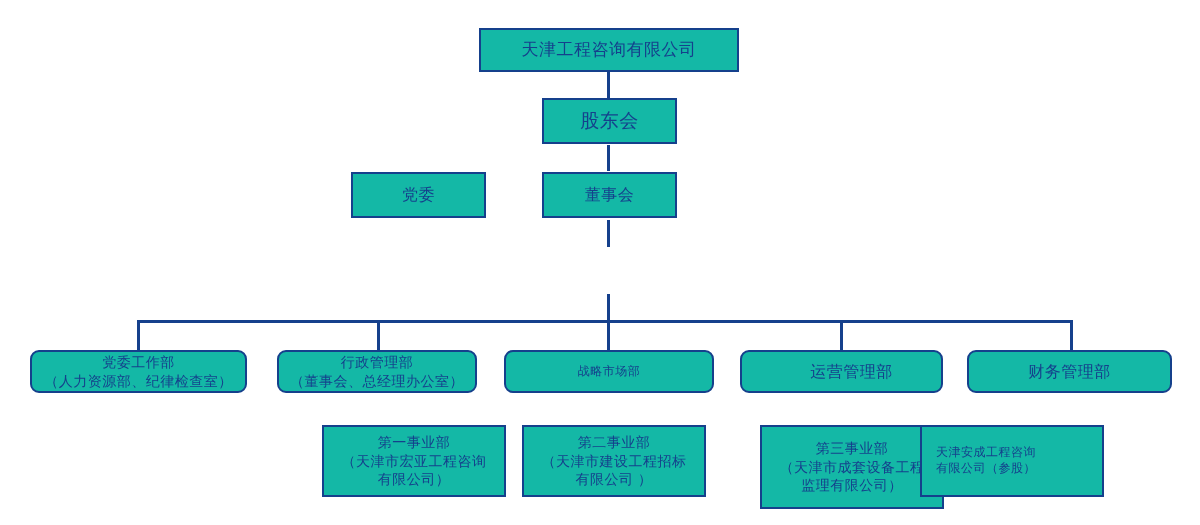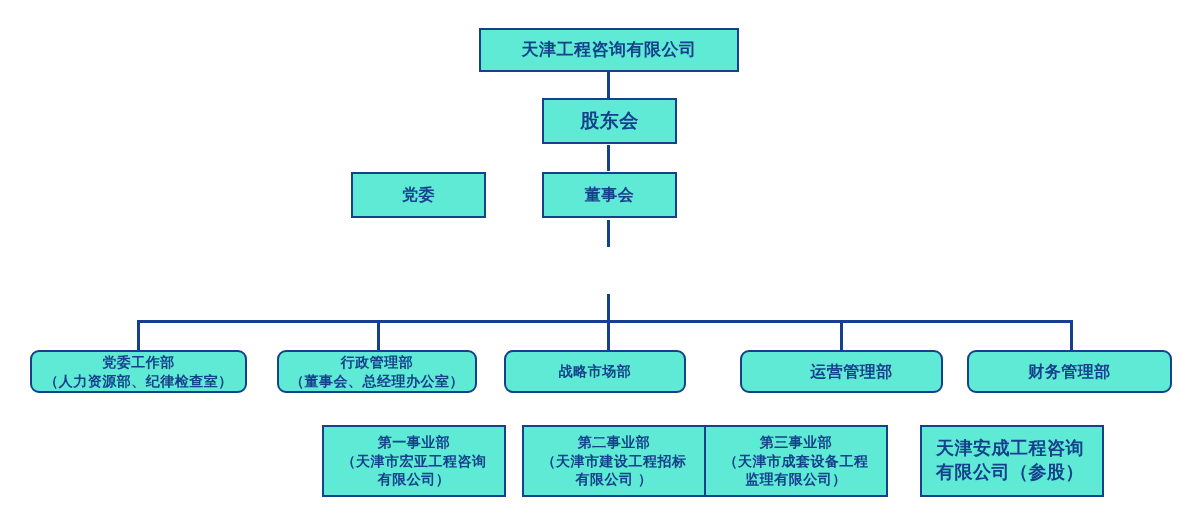--- a/index.html
+++ b/index.html
@@ -18,23 +18,23 @@
     position: absolute;
     left: 0;
     top: 0;
     width: 1200px;
     height: 525px;
   }
   .node {
     position: absolute;
     box-sizing: border-box;
     border: 2px solid #15408c;
-    background: #5eead4;
+    background: #14b8a6;
     color: #15408c;
-    font-weight: bold;
+    font-weight: normal;
     display: flex;
     align-items: center;
     justify-content: center;
     text-align: center;
     line-height: 1.32;
     letter-spacing: 0.5px;
     z-index: 2;
   }
   .node.rounded {
     border-radius: 9px;
@@ -94,43 +94,43 @@
 
 
   <div class="node rounded" style="left:30px; top:350px; width:217px; height:43px; font-size:14px;">
     <span class="node-label">党委工作部
 （人力资源部、纪律检查室）</span>
   </div>
   <div class="node rounded" style="left:277px; top:350px; width:200px; height:43px; font-size:14px;">
     <span class="node-label">行政管理部
 （董事会、总经理办公室）</span>
   </div>
-  <div class="node rounded" style="left:504px; top:350px; width:182px; height:43px; font-size:14px;">
+  <div class="node rounded" style="left:504px; top:350px; width:210px; height:43px; font-size:12px;">
     <span class="node-label">战略市场部</span>
   </div>
   <div class="node rounded" style="left:740px; top:350px; width:203px; height:43px; font-size:16px;padding-left:20px;">
     <span class="node-label">运营管理部</span>
   </div>
   <div class="node rounded" style="left:967px; top:350px; width:205px; height:43px; font-size:16px;">
     <span class="node-label">财务管理部</span>
   </div>
 
   <div class="node" style="left:322px; top:425px; width:184px; height:72px; font-size:14px;">
     <span class="node-label">第一事业部
 （天津市宏亚工程咨询
 有限公司）</span>
   </div>
   <div class="node" style="left:522px; top:425px; width:184px; height:72px; font-size:14px;">
     <span class="node-label">第二事业部
 （天津市建设工程招标
 有限公司 ）</span>
   </div>
-  <div class="node" style="left:704px; top:425px; width:184px; height:72px; font-size:14px;">
+  <div class="node" style="left:760px; top:425px; width:184px; height:84px; font-size:14px;">
     <span class="node-label">第三事业部
 （天津市成套设备工程
 监理有限公司）</span>
   </div>
-  <div class="node align-left" style="left:920px; top:425px; width:184px; height:72px; font-size:18px;">
+  <div class="node align-left" style="left:920px; top:425px; width:184px; height:72px; font-size:12px;">
     <span class="node-label">天津安成工程咨询
 有限公司（参股）</span>
   </div>
 
 </div>
 
 </body></html>

